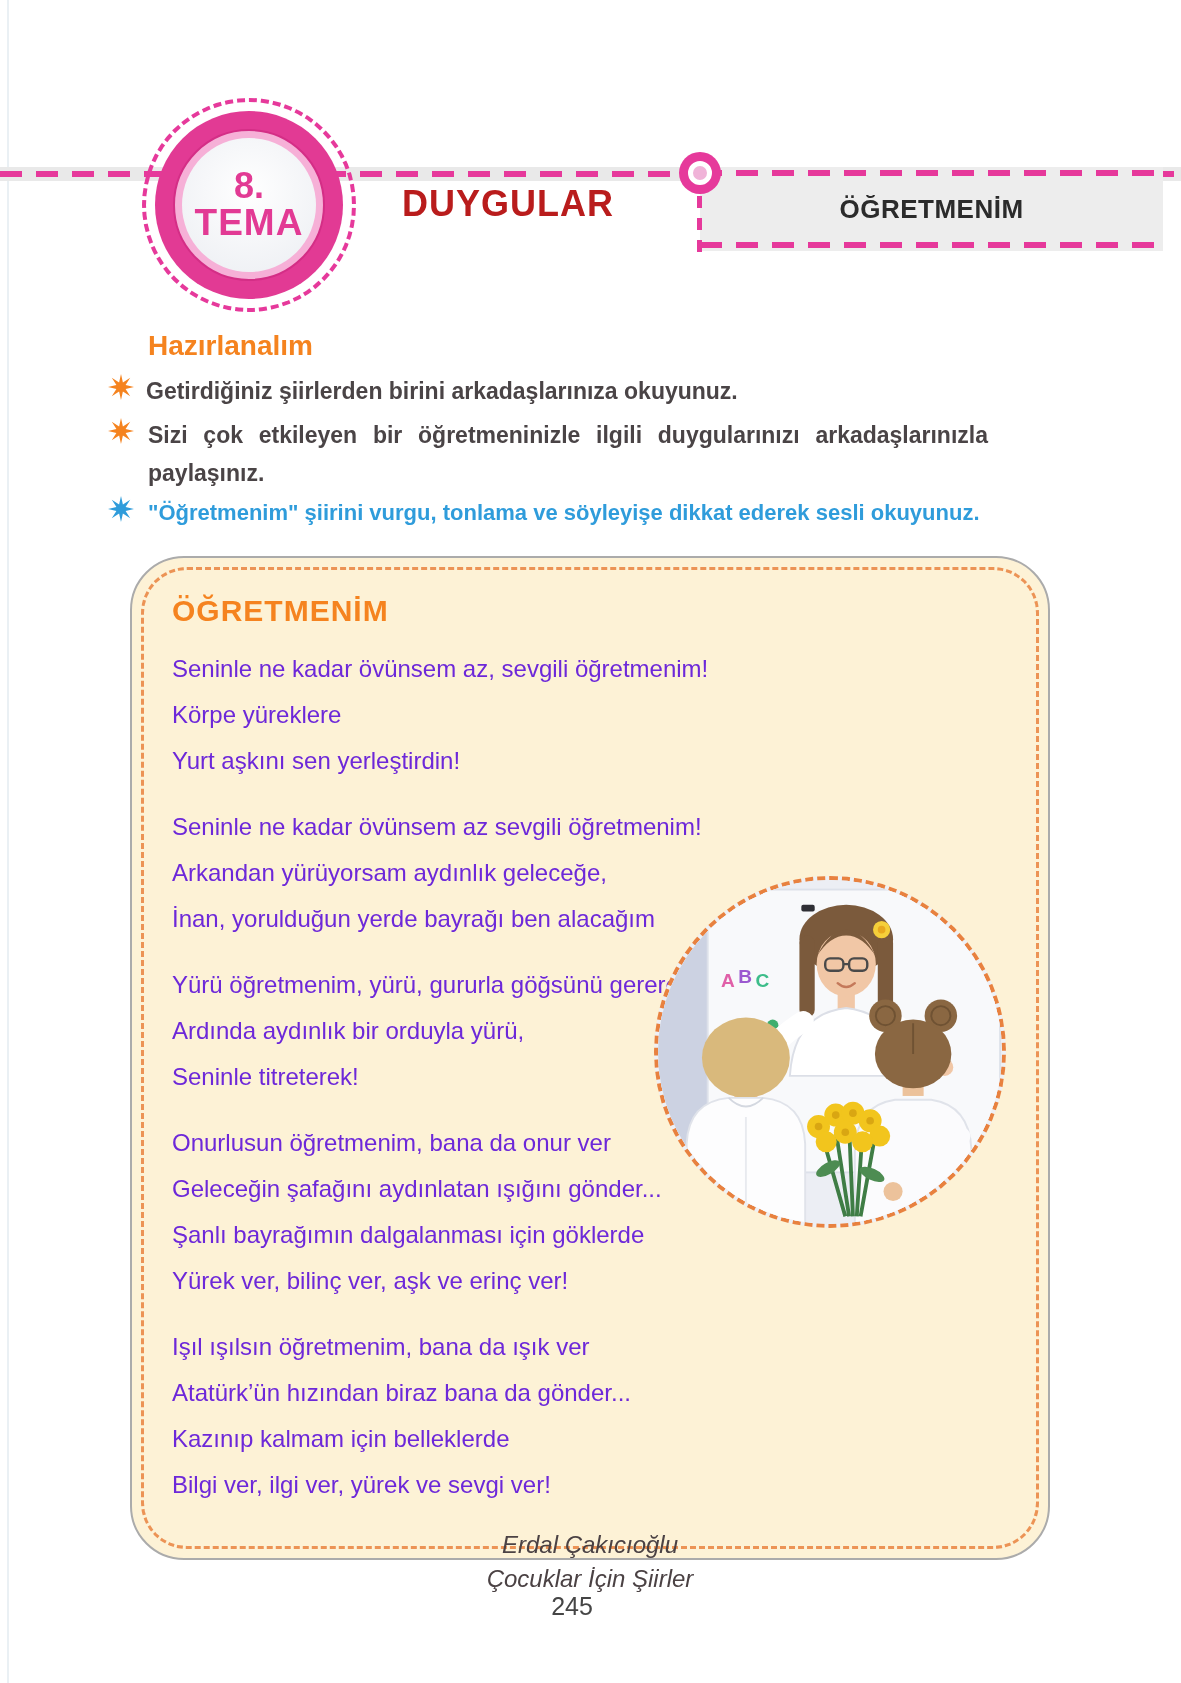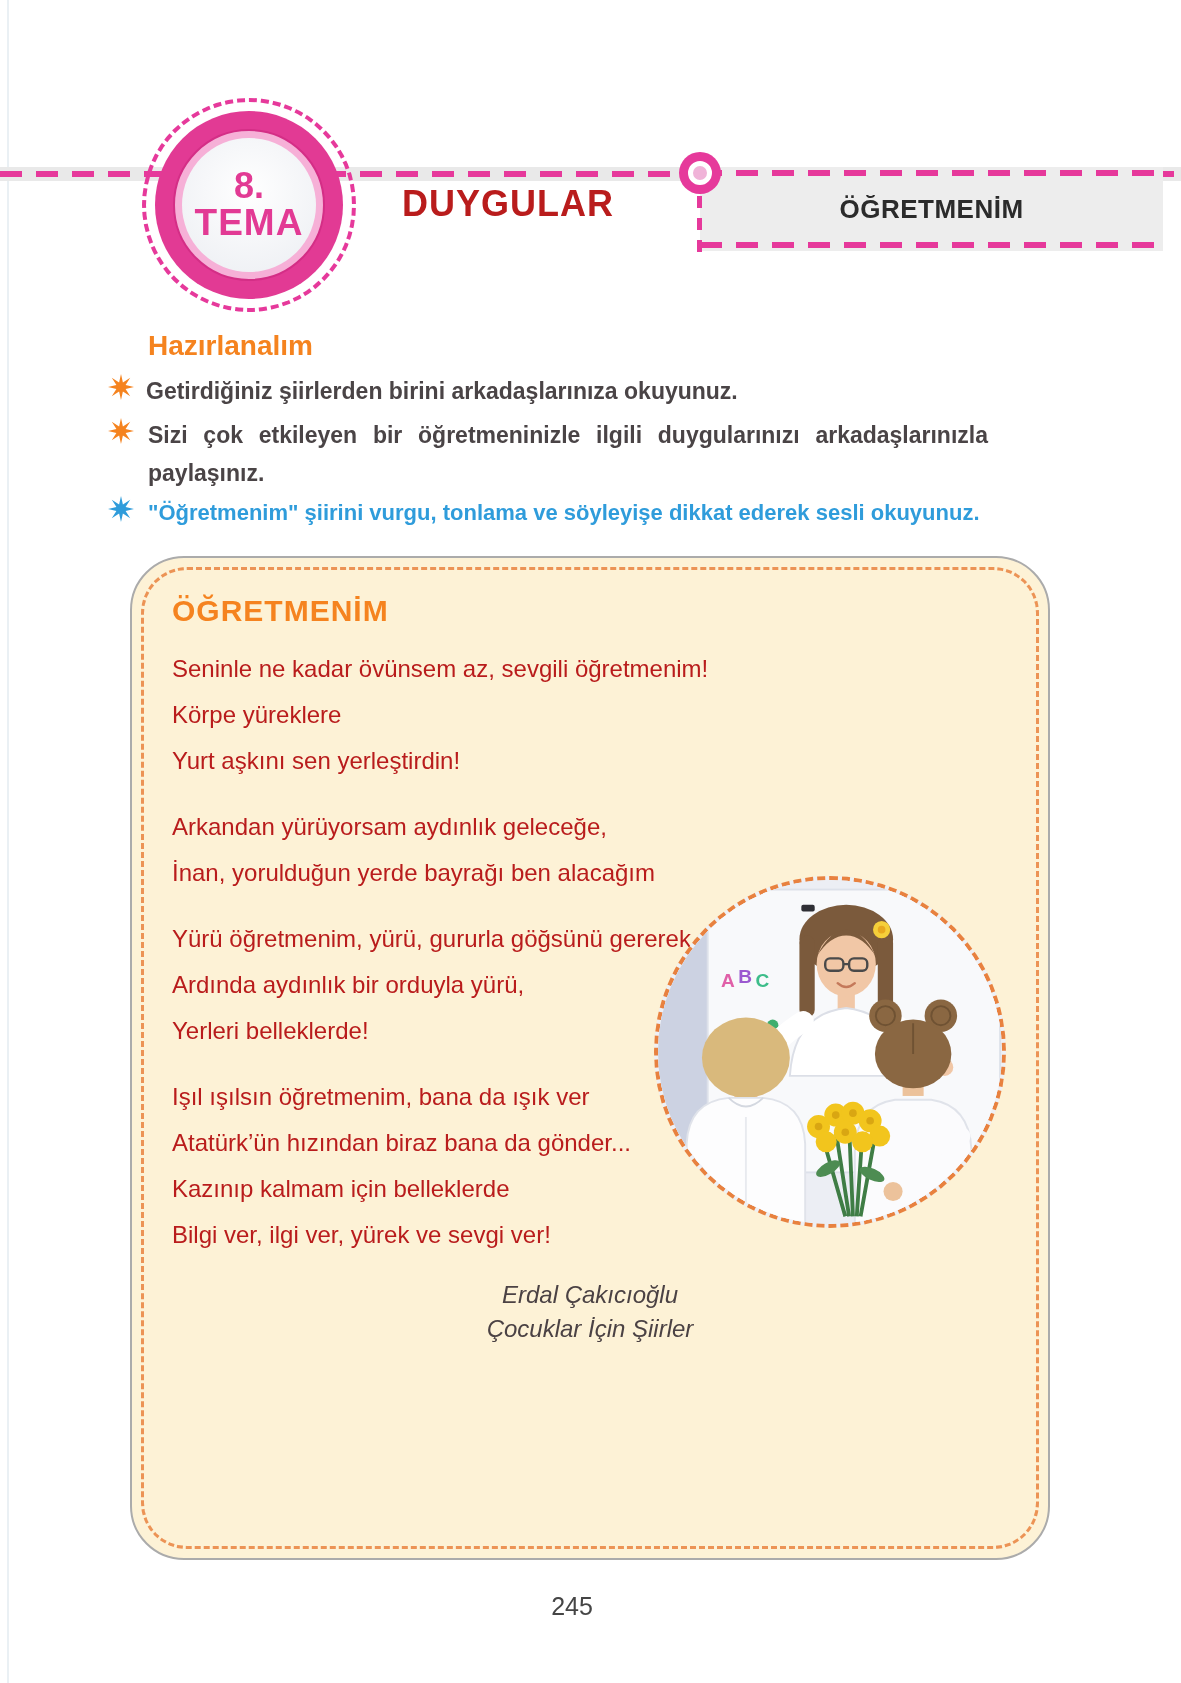--- a/index.html
+++ b/index.html
@@ -59,21 +59,21 @@
   .star-orange { fill:#f5831f; }
   .star-blue { fill:#2f9cdb; }
 
   
   .poem-box { position:absolute; left:130px; top:556px; width:920px; height:1004px;
     background:#fdf2d6; border:2px solid #ababab; border-radius:54px; z-index:2; }
   .poem-dashed { position:absolute; inset:9px; border:3px dashed #ec9355; border-radius:46px; pointer-events:none; }
   .poem-content { position:absolute; inset:0; padding:36px 40px 0 40px; }
   .poem-title { font-size:30px; font-weight:600; color:#f5831f; letter-spacing:1px; margin-bottom:18px; }
   .stanza { margin-bottom:20px; }
-  .pline { font-size:24px; line-height:46px; color:#b91c1c; }
+  .pline { font-size:24px; line-height:46px; color:#6d28d9; }
   .poem-credit { margin-top:4px; text-align:center; font-style:italic; }
   .credit-line { font-size:24px; line-height:34px; color:#4b4244; }
 
   
   .photo { position:absolute; left:522px; top:318px; width:352px; height:352px;
     border:4px dashed #e8813f; border-radius:50%; overflow:hidden; background:#eef0f5; }
   .photo svg { display:block; width:100%; height:100%; }
 
   
   .page-number { position:absolute; left:0; top:1592px; width:1144px; text-align:center;
@@ -137,30 +137,37 @@
   <div class="poem-content">
     <div class="poem-title">ÖĞRETMENİM</div>
 
     <div class="stanza">
       <div class="pline">Seninle ne kadar övünsem az, sevgili öğretmenim!</div>
       <div class="pline">Körpe yüreklere</div>
       <div class="pline">Yurt aşkını sen yerleştirdin!</div>
     </div>
 
     <div class="stanza">
+      <div class="pline">Seninle ne kadar övünsem az sevgili öğretmenim!</div>
       <div class="pline">Arkandan yürüyorsam aydınlık geleceğe,</div>
       <div class="pline">İnan, yorulduğun yerde bayrağı ben alacağım</div>
     </div>
 
     <div class="stanza">
       <div class="pline">Yürü öğretmenim, yürü, gururla göğsünü gererek,</div>
       <div class="pline">Ardında aydınlık bir orduyla yürü,</div>
-      <div class="pline">Yerleri belleklerde!</div>
-    </div>
-
+      <div class="pline">Seninle titreterek!</div>
+    </div>
+
+    <div class="stanza">
+      <div class="pline">Onurlusun öğretmenim, bana da onur ver</div>
+      <div class="pline">Geleceğin şafağını aydınlatan ışığını gönder...</div>
+      <div class="pline">Şanlı bayrağımın dalgalanması için göklerde</div>
+      <div class="pline">Yürek ver, bilinç ver, aşk ve erinç ver!</div>
+    </div>
 
     <div class="stanza">
       <div class="pline">Işıl ışılsın öğretmenim, bana da ışık ver</div>
       <div class="pline">Atatürk’ün hızından biraz bana da gönder...</div>
       <div class="pline">Kazınıp kalmam için belleklerde</div>
       <div class="pline">Bilgi ver, ilgi ver, yürek ve sevgi ver!</div>
     </div>
 
     <div class="poem-credit">
       <div class="credit-line">Erdal Çakıcıoğlu</div>

